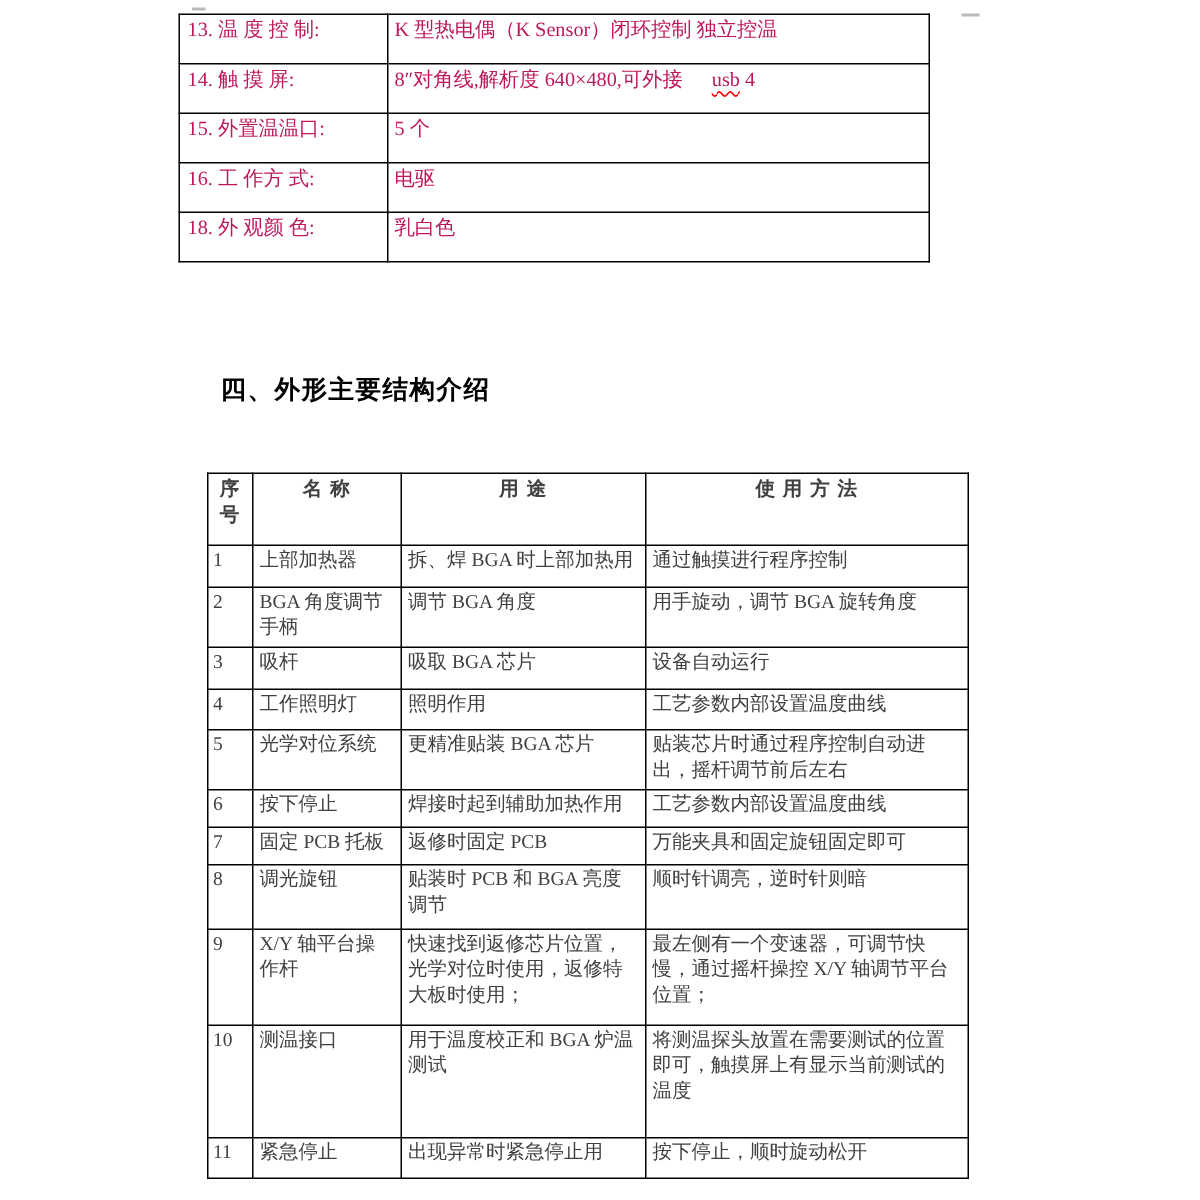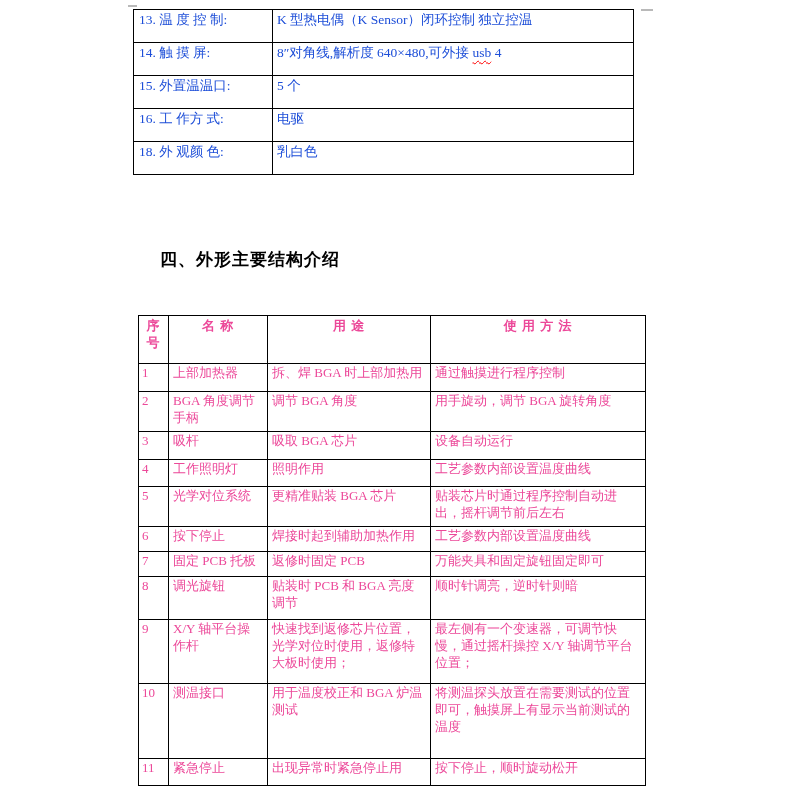--- a/index.html
+++ b/index.html
@@ -10,31 +10,31 @@
   }
   table{border-collapse:collapse;table-layout:fixed;position:absolute;}
   td,th{
     border:1.5px solid #000;
     vertical-align:top;
     padding:1px 4px;
     overflow:hidden;
     line-height:1.3;
   }
   
-  .spec-table{left:133px;top:9px;width:500px;font-size:13.5px;color:#1d4ed8;}
+  .spec-table{left:119px;top:9px;width:500px;font-size:13.5px;color:#be185d;}
   .spec-table tr{height:33px;}
   .spec-table td.label{padding-left:5px;}
   
   .heading{
-    position:absolute;left:160px;top:248px;
+    position:absolute;left:147px;top:248px;
     font-size:17px;font-weight:bold;color:#000;letter-spacing:1px;
     font-family:"Liberation Sans","DejaVu Sans",sans-serif;
   }
   
-  .structure-table{left:138px;top:315px;width:507px;font-size:13px;color:#ec4899;}
+  .structure-table{left:138px;top:315px;width:507px;font-size:13px;color:#404040;}
   .structure-table th{
     font-weight:bold;text-align:center;padding-top:2px;letter-spacing:1px;
   }
   .structure-table tr:nth-child(1){height:48px;}
   .structure-table tr:nth-child(2){height:28px;}
   .structure-table tr:nth-child(3){height:40px;}
   .structure-table tr:nth-child(4){height:28px;}
   .structure-table tr:nth-child(5){height:27px;}
   .structure-table tr:nth-child(6){height:40px;}
   .structure-table tr:nth-child(7){height:25px;}
@@ -44,20 +44,21 @@
   .structure-table tr:nth-child(11){height:75px;margin-left:41px;}
   .structure-table tr:nth-child(12){height:27px;padding-left:28px;}
   .structure-table td:first-child{padding-left:3px;}
   
   .squiggle{
     text-decoration:underline;
     text-decoration-style:wavy;
     text-decoration-color:#ff0000;
     text-decoration-thickness:1px;
     text-underline-offset:3px;
+    margin-left:16px;
   }
   
   .mark{position:absolute;background:#b9b9b9;}
   .mark-left{left:128px;top:5px;width:9px;height:2px;}
   .mark-right{left:641px;top:9px;width:12px;height:2px;}
 </style>
 </head>
 <body>
 
 <div class="mark mark-left"></div>

